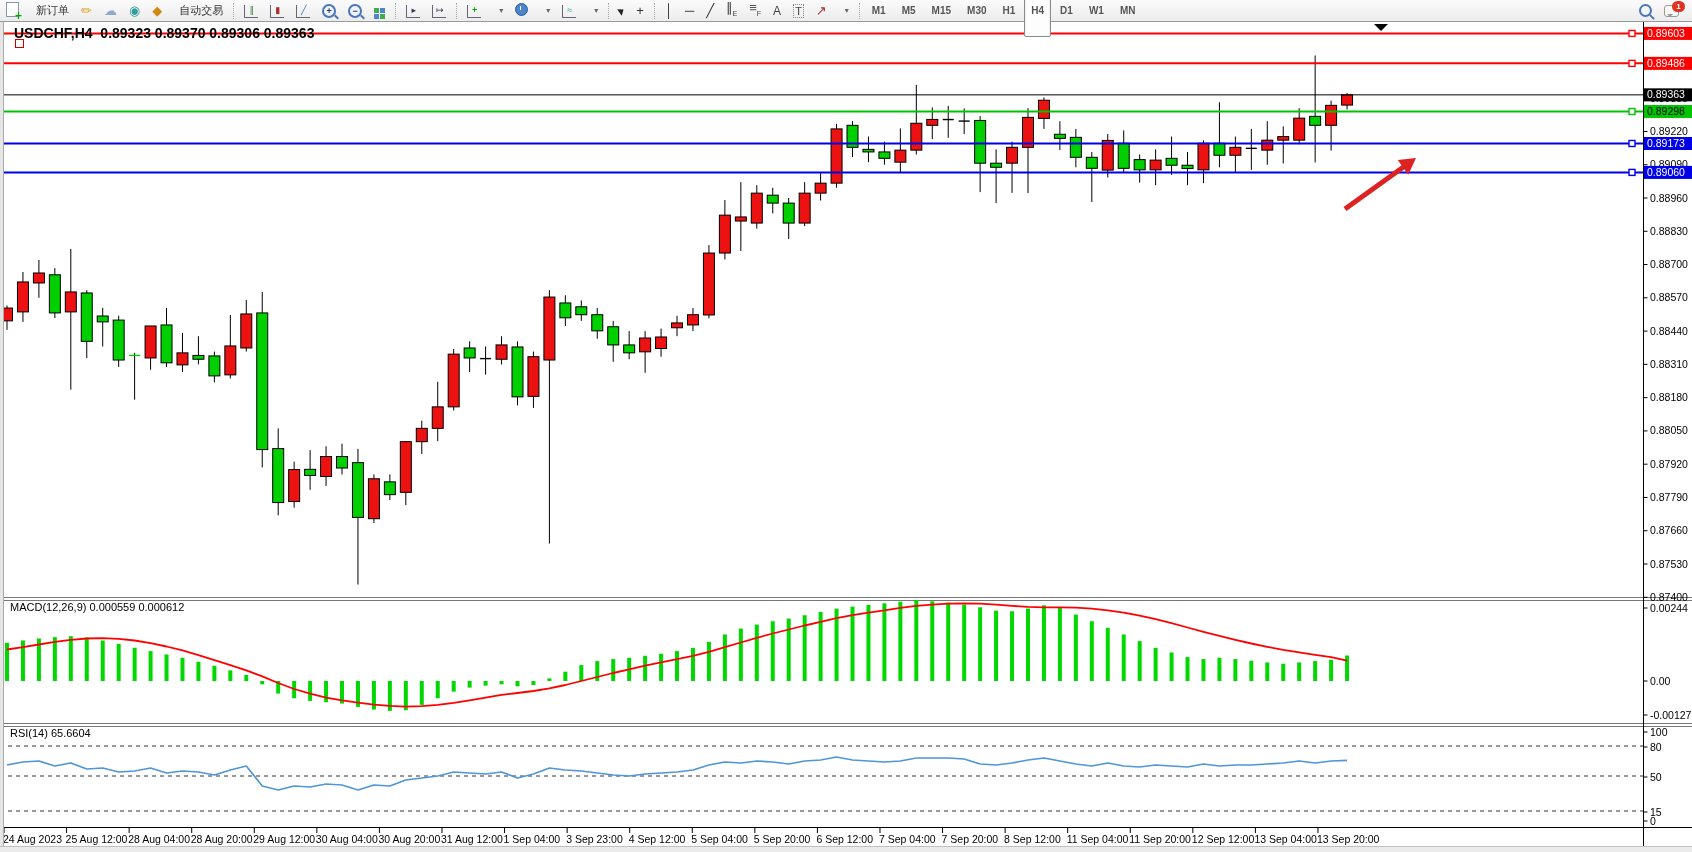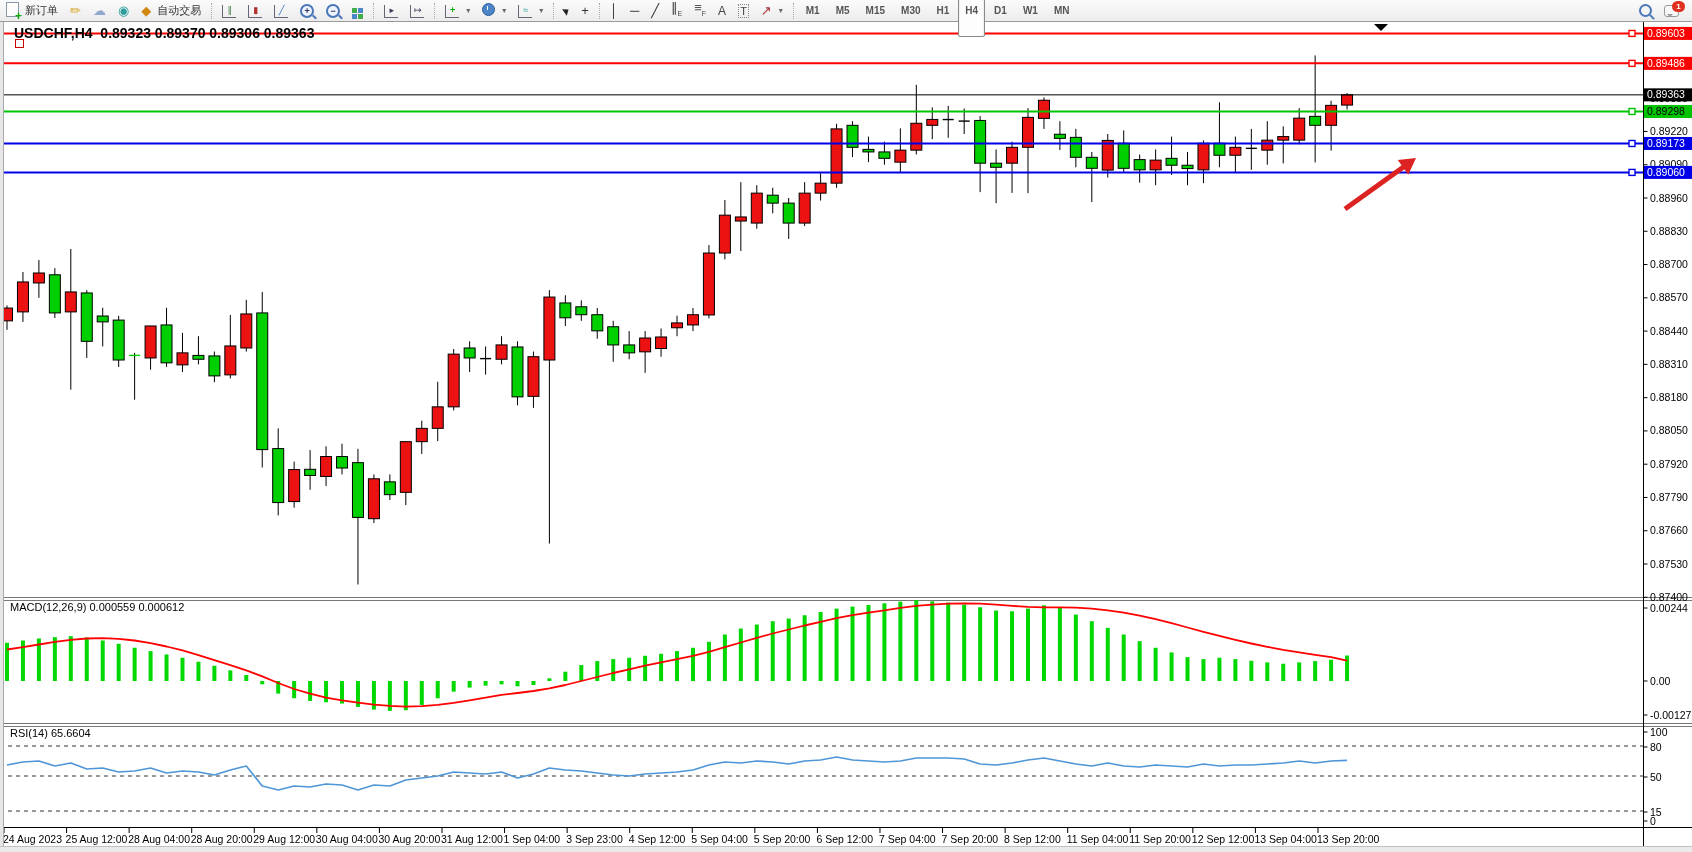--- a/index.html
+++ b/index.html
@@ -2,21 +2,21 @@
 <html><head>
 <meta charset="utf-8">
 <style>
   html,body{margin:0;padding:0;background:#d4d0c8;}
   .app{position:relative;width:1692px;height:852px;background:#fff;overflow:hidden;
        font-family:"Liberation Sans",sans-serif;-webkit-font-smoothing:antialiased;}
   
   .toolbar{position:absolute;left:0;top:0;width:1692px;height:21px;z-index:3;
     background:linear-gradient(#fbfbfb,#ececec);border-bottom:1px solid #9a9a9a;
     display:flex;align-items:center;font-size:11px;color:#333;}
-  .tb-btn{display:flex;align-items:center;gap:6px;height:18px;padding:0 4px;margin:0 1px;
+  .tb-btn{display:flex;align-items:center;gap:17px;height:18px;padding:0 4px;margin:0 1px;
     border:1px solid transparent;border-radius:2px;cursor:default;white-space:nowrap;}
   .tb-btn.active{background:#fdfdfd;border-color:#8a8a8a;box-shadow:inset 0 1px 2px rgba(0,0,0,.18);}
   .tb-sep{width:0;height:16px;border-left:1px dotted #a9a9a9;margin:0 4px;}
   .tb-spacer{flex:1;}
   .tf-btn{font-weight:bold;font-size:10px;color:#555;padding:16px 6px;}
   .glyph{font-size:13px;line-height:13px;}
   .caret{font-size:8px;color:#666;margin-left:1px;}
   .sub{font-size:7px;vertical-align:sub;color:#444;}
   
   .ico-doc{position:relative;width:11px;height:13px;background:#fff;border:1px solid #8899aa;display:inline-block;}

